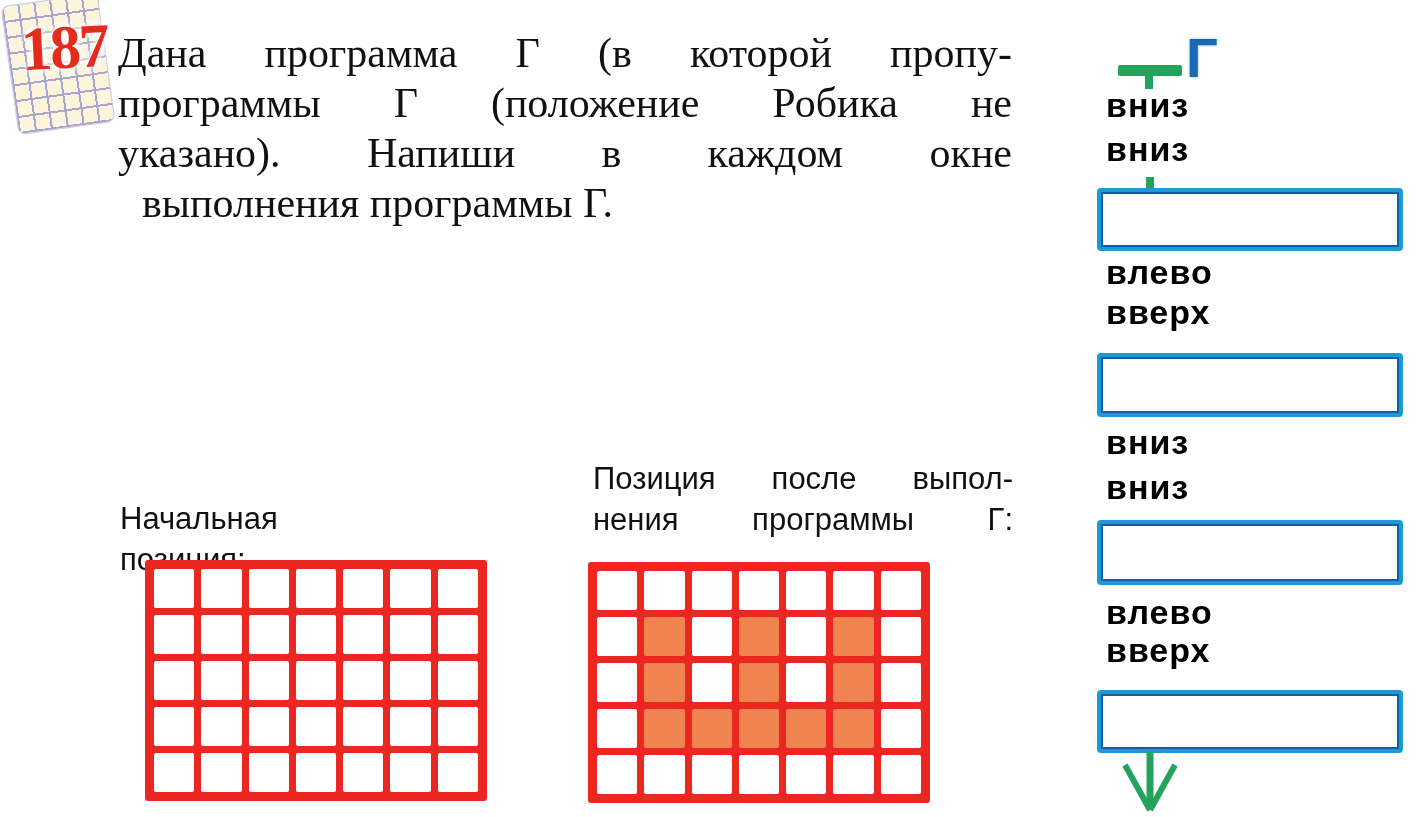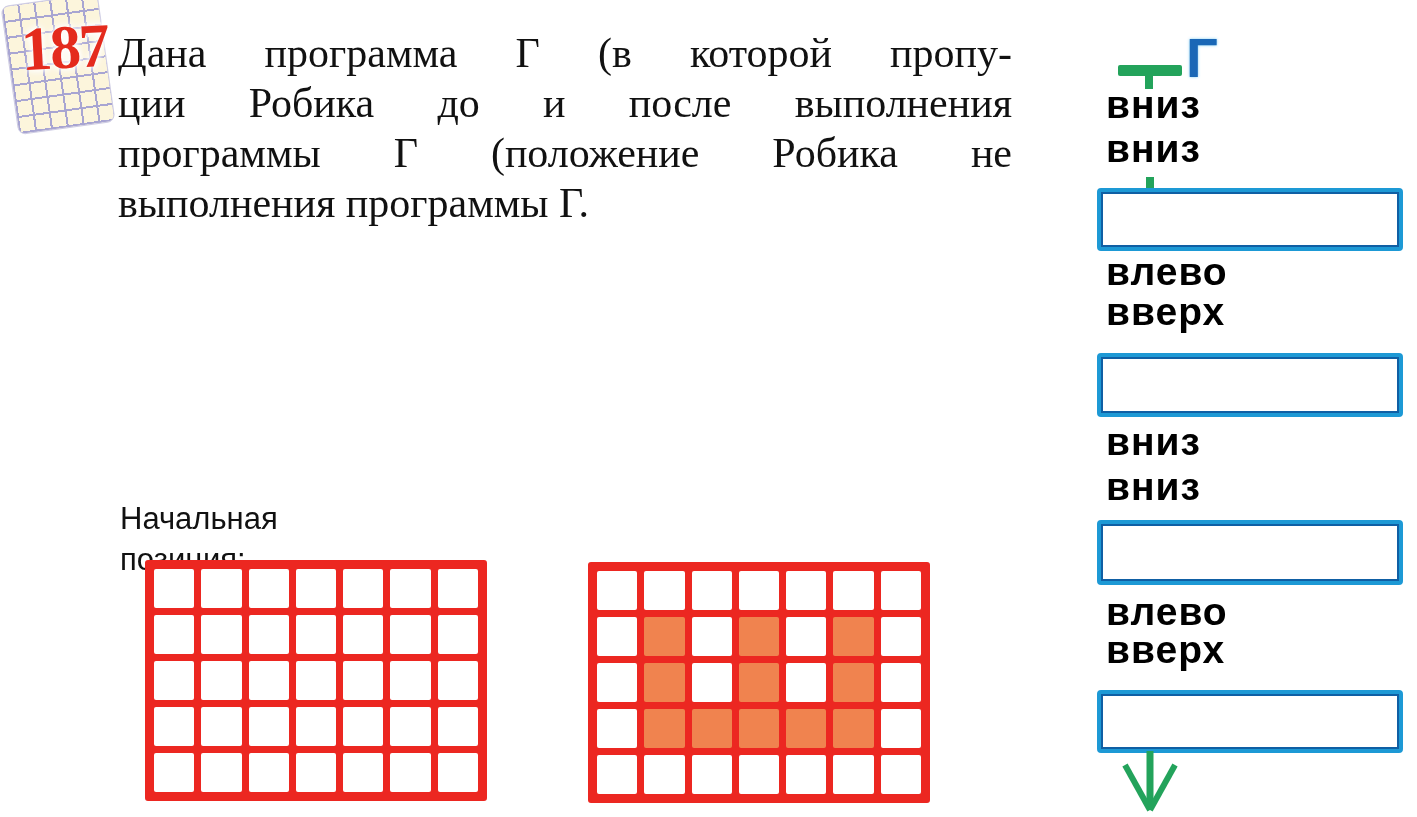--- a/index.html
+++ b/index.html
@@ -49,21 +49,21 @@
   .task-text{
     position:absolute;left:118px;top:28px;width:894px;
     font-family:"Liberation Serif",serif;
     font-size:42px;line-height:50px;color:var(--text-black);
   }
   .task-line{
     text-align:justify;
     text-align-last:justify;
     white-space:normal;
   }
-  .task-line.last{text-align-last:left;}
+  .task-line.last{text-align-last:left;margin-left:24px;}
 
   
   .caption{
     font-family:"Liberation Sans",sans-serif;
     font-size:31px;line-height:41px;color:var(--text-black);
   }
   .caption-line{text-align:justify;text-align-last:justify;}
   .caption-initial{position:absolute;left:120px;top:498px;width:288px;}
   .caption-after{position:absolute;left:593px;top:458px;width:420px;}
 
@@ -89,21 +89,21 @@
   .start-tick{position:absolute;left:1145px;top:74px;width:8px;height:15px;background:var(--marker-green);}
   .win-tick{position:absolute;left:1146px;top:177px;width:8px;height:13px;background:var(--marker-green);}
   .program-label{
     position:absolute;left:1186px;top:30px;
     font-weight:bold;font-size:56px;line-height:1;
     color:var(--label-blue);
     text-shadow:0 0 3px rgba(80,190,240,.75);
   }
   .cmd{
     position:absolute;left:1106px;
-    font-weight:bold;font-size:39px;line-height:40px;
+    font-weight:bold;font-size:34px;line-height:40px;
     letter-spacing:1px;color:#000;
   }
   .cmd1{top:85px;}  .cmd2{top:129px;}
   .cmd3{top:252px;} .cmd4{top:292px;}
   .cmd5{top:422px;} .cmd6{top:467px;}
   .cmd7{top:592px;} .cmd8{top:630px;}
   .win{
     position:absolute;left:1097px;width:306px;height:63px;
     background:#fff;
     border:4px solid var(--window-blue);
@@ -116,27 +116,31 @@
 </head>
 <body>
 
 <div class="page">
 
   <div class="badge-paper"></div>
   <div class="badge-number">187</div>
 
   <div class="task-text">
     <div class="task-line">Дана программа Г (в которой пропу-</div>
-    <div class="task-line">ции Робика до и после выполнения</div>
     <div class="task-line">программы Г (положение Робика не</div>
+    <div class="task-line">указано). Напиши в каждом окне</div>
     <div class="task-line last">выполнения программы Г.</div>
   </div>
 
   <div class="caption caption-initial">
     <div class="caption-line">Начальная позиция:</div>
+  </div>
+  <div class="caption caption-after">
+    <div class="caption-line">Позиция после выпол-</div>
+    <div class="caption-line">нения программы Г:</div>
   </div>
 
   <div class="field field-initial" id="grid-initial">
       <div class="cell"></div>
       <div class="cell"></div>
       <div class="cell"></div>
       <div class="cell"></div>
       <div class="cell"></div>
       <div class="cell"></div>
       <div class="cell"></div>

